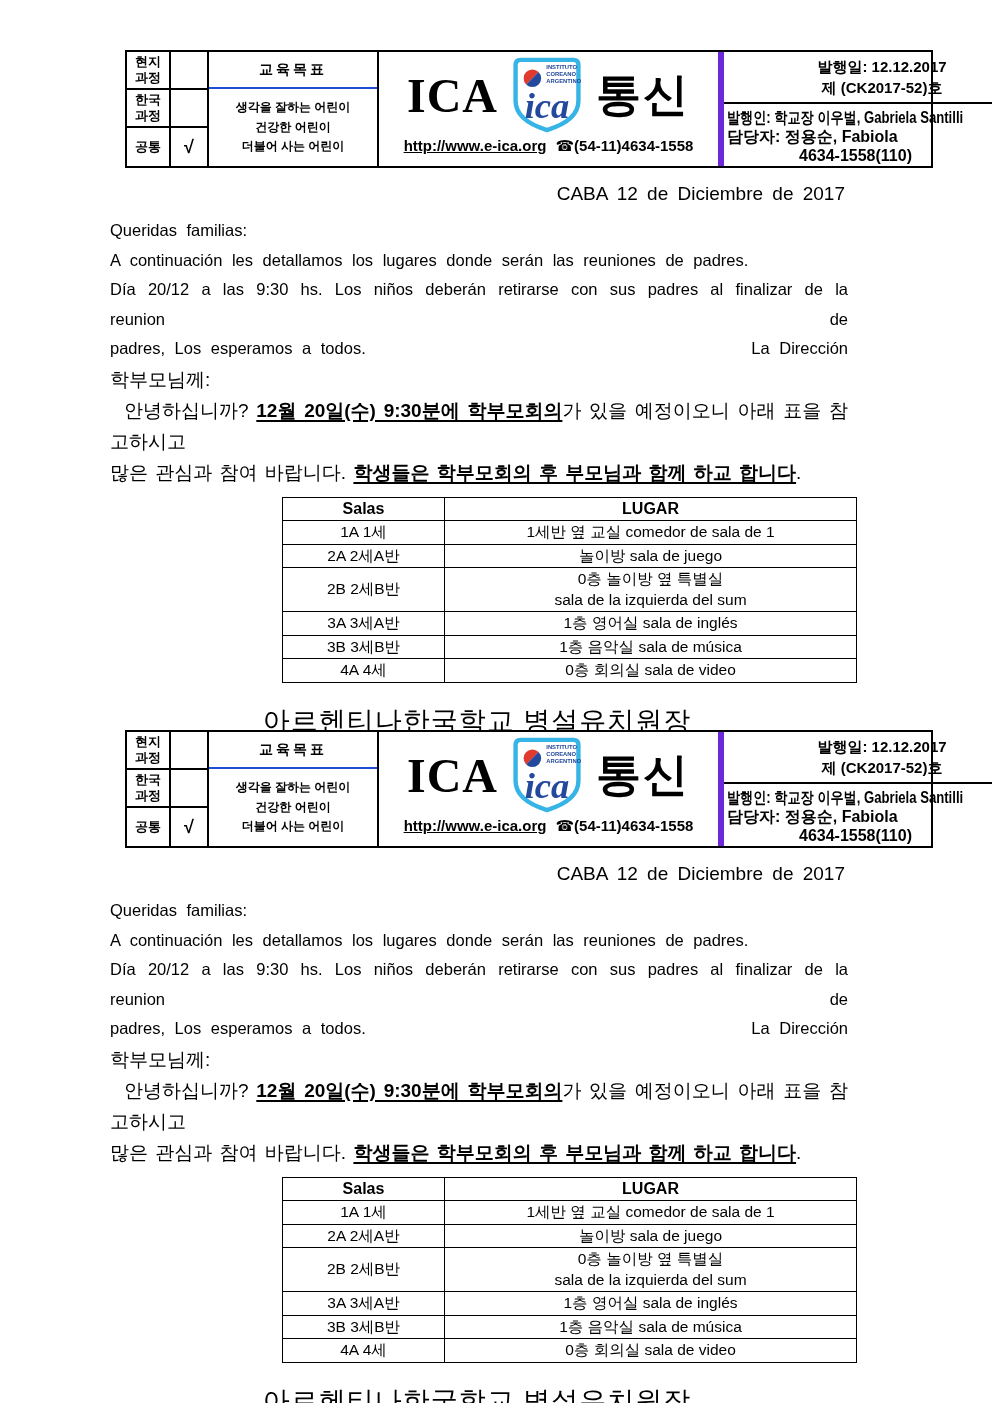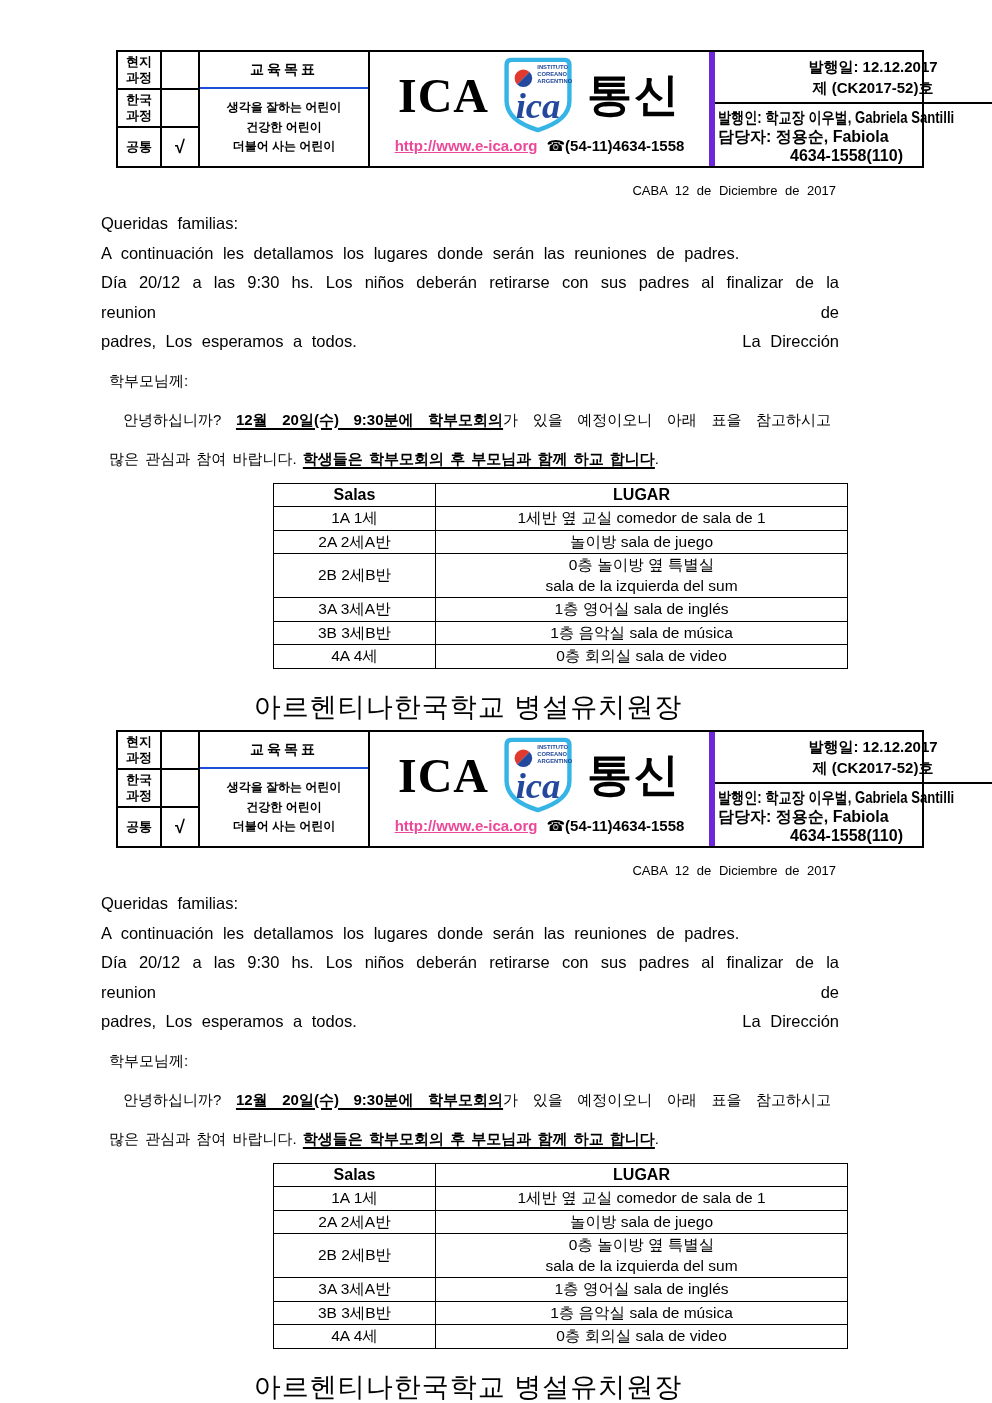--- a/index.html
+++ b/index.html
@@ -2,21 +2,21 @@
 <html><head>
 <meta charset="utf-8">
 <style>
   * { box-sizing: border-box; }
   html,body { margin:0; padding:0; }
   body {
     width:992px; height:1403px; background:#ffffff; color:#000;
     font-family:"Liberation Sans","DejaVu Sans",sans-serif;
     position:relative; overflow:hidden;
   }
-  .notice { position:absolute; left:8px; width:900px; }
+  .notice { position:absolute; left:17px; width:900px; }
   #copy1 { top:50px; }
   #copy2 { top:730px; }
 
   
   .hdr {
     margin-left:108px; width:808px; height:118px;
     border:2px solid #000; display:flex; background:#fff;
   }
   .hdr-left { flex:0 0 82px; display:grid; grid-template-columns:44px 38px; grid-template-rows:38px 38px 38px; }
   .hl {
@@ -34,38 +34,38 @@
   .goal-body {
     flex:1; display:flex; align-items:center; justify-content:center; text-align:center;
     font-size:12px; font-weight:700; line-height:1.65; white-space:pre-line;
   }
   .hdr-center { flex:0 0 345px; border-right:6px solid #6d28d9; display:flex; flex-direction:column; align-items:center; }
   .brand { display:flex; align-items:center; gap:12px; height:80px; margin-top:3px; }
   .brand-ica { font-family:"Liberation Serif","DejaVu Serif",serif; font-size:48px; font-weight:700; letter-spacing:1px; }
   .logo-svg { width:74px; height:76px; display:block; }
   .brand-tongsin { font-size:45px; font-weight:900; letter-spacing:2px; }
   .contact { display:flex; align-items:baseline; gap:9px; font-size:15px; font-weight:700; margin-top:2px; }
-  .url { color:#ec4899; text-decoration:underline; cursor:pointer; }
+  .url { color:#000000; text-decoration:underline; cursor:pointer; }
   .hdr-right { flex:1 1 auto; display:flex; flex-direction:column; }
   .issue-top {
     height:52px; border-bottom:2px solid #000; display:flex; flex-direction:column;
     align-items:center; justify-content:center; font-size:15px; font-weight:700; line-height:21px;padding-left:24px;
   }
   .issue-bottom { flex:1; padding:4px 1px 0 3px; font-size:16px; font-weight:700; line-height:19px; overflow:hidden; }
   .squish { white-space:nowrap; transform:scaleX(0.82); transform-origin:left center; }
   .issue-phone { padding-left:72px; }
 
   
-  .date { margin:15px 72px 0 0; text-align:right; font-size:13px; word-spacing:4px; }
+  .date { margin:15px 72px 0 0; text-align:right; font-size:19px; word-spacing:4px; }
   .para { margin:11px 69px 0 93px; }
   .sline { margin:0; font-size:16.5px; line-height:29.5px; word-spacing:5px; white-space:nowrap; }
   .sline.wrapok { white-space:normal; }
   .just { white-space:normal; text-align:justify; text-align-last:justify; }
   .l4 { display:flex; justify-content:space-between; white-space:normal; }
-  .kline { margin:8px; font-size:15px; line-height:31px; word-spacing:2px; }
+  .kline { margin:0; font-size:19px; line-height:31px; word-spacing:2px; }
   .kline .em { font-weight:700; text-decoration:underline; text-underline-offset:3px; text-decoration-thickness:1.5px; }
   .indent { text-indent:14px; }
 
   
   .loc-table { margin:9px 0 0 265px; border-collapse:collapse; width:575px; table-layout:fixed; }
   .loc-table th, .loc-table td {
     border:1.5px solid #000; text-align:center; vertical-align:middle;
     font-size:15.5px; padding:1px 2px; line-height:20.5px;
   }
   .loc-table th { font-weight:700; font-size:16px; }

